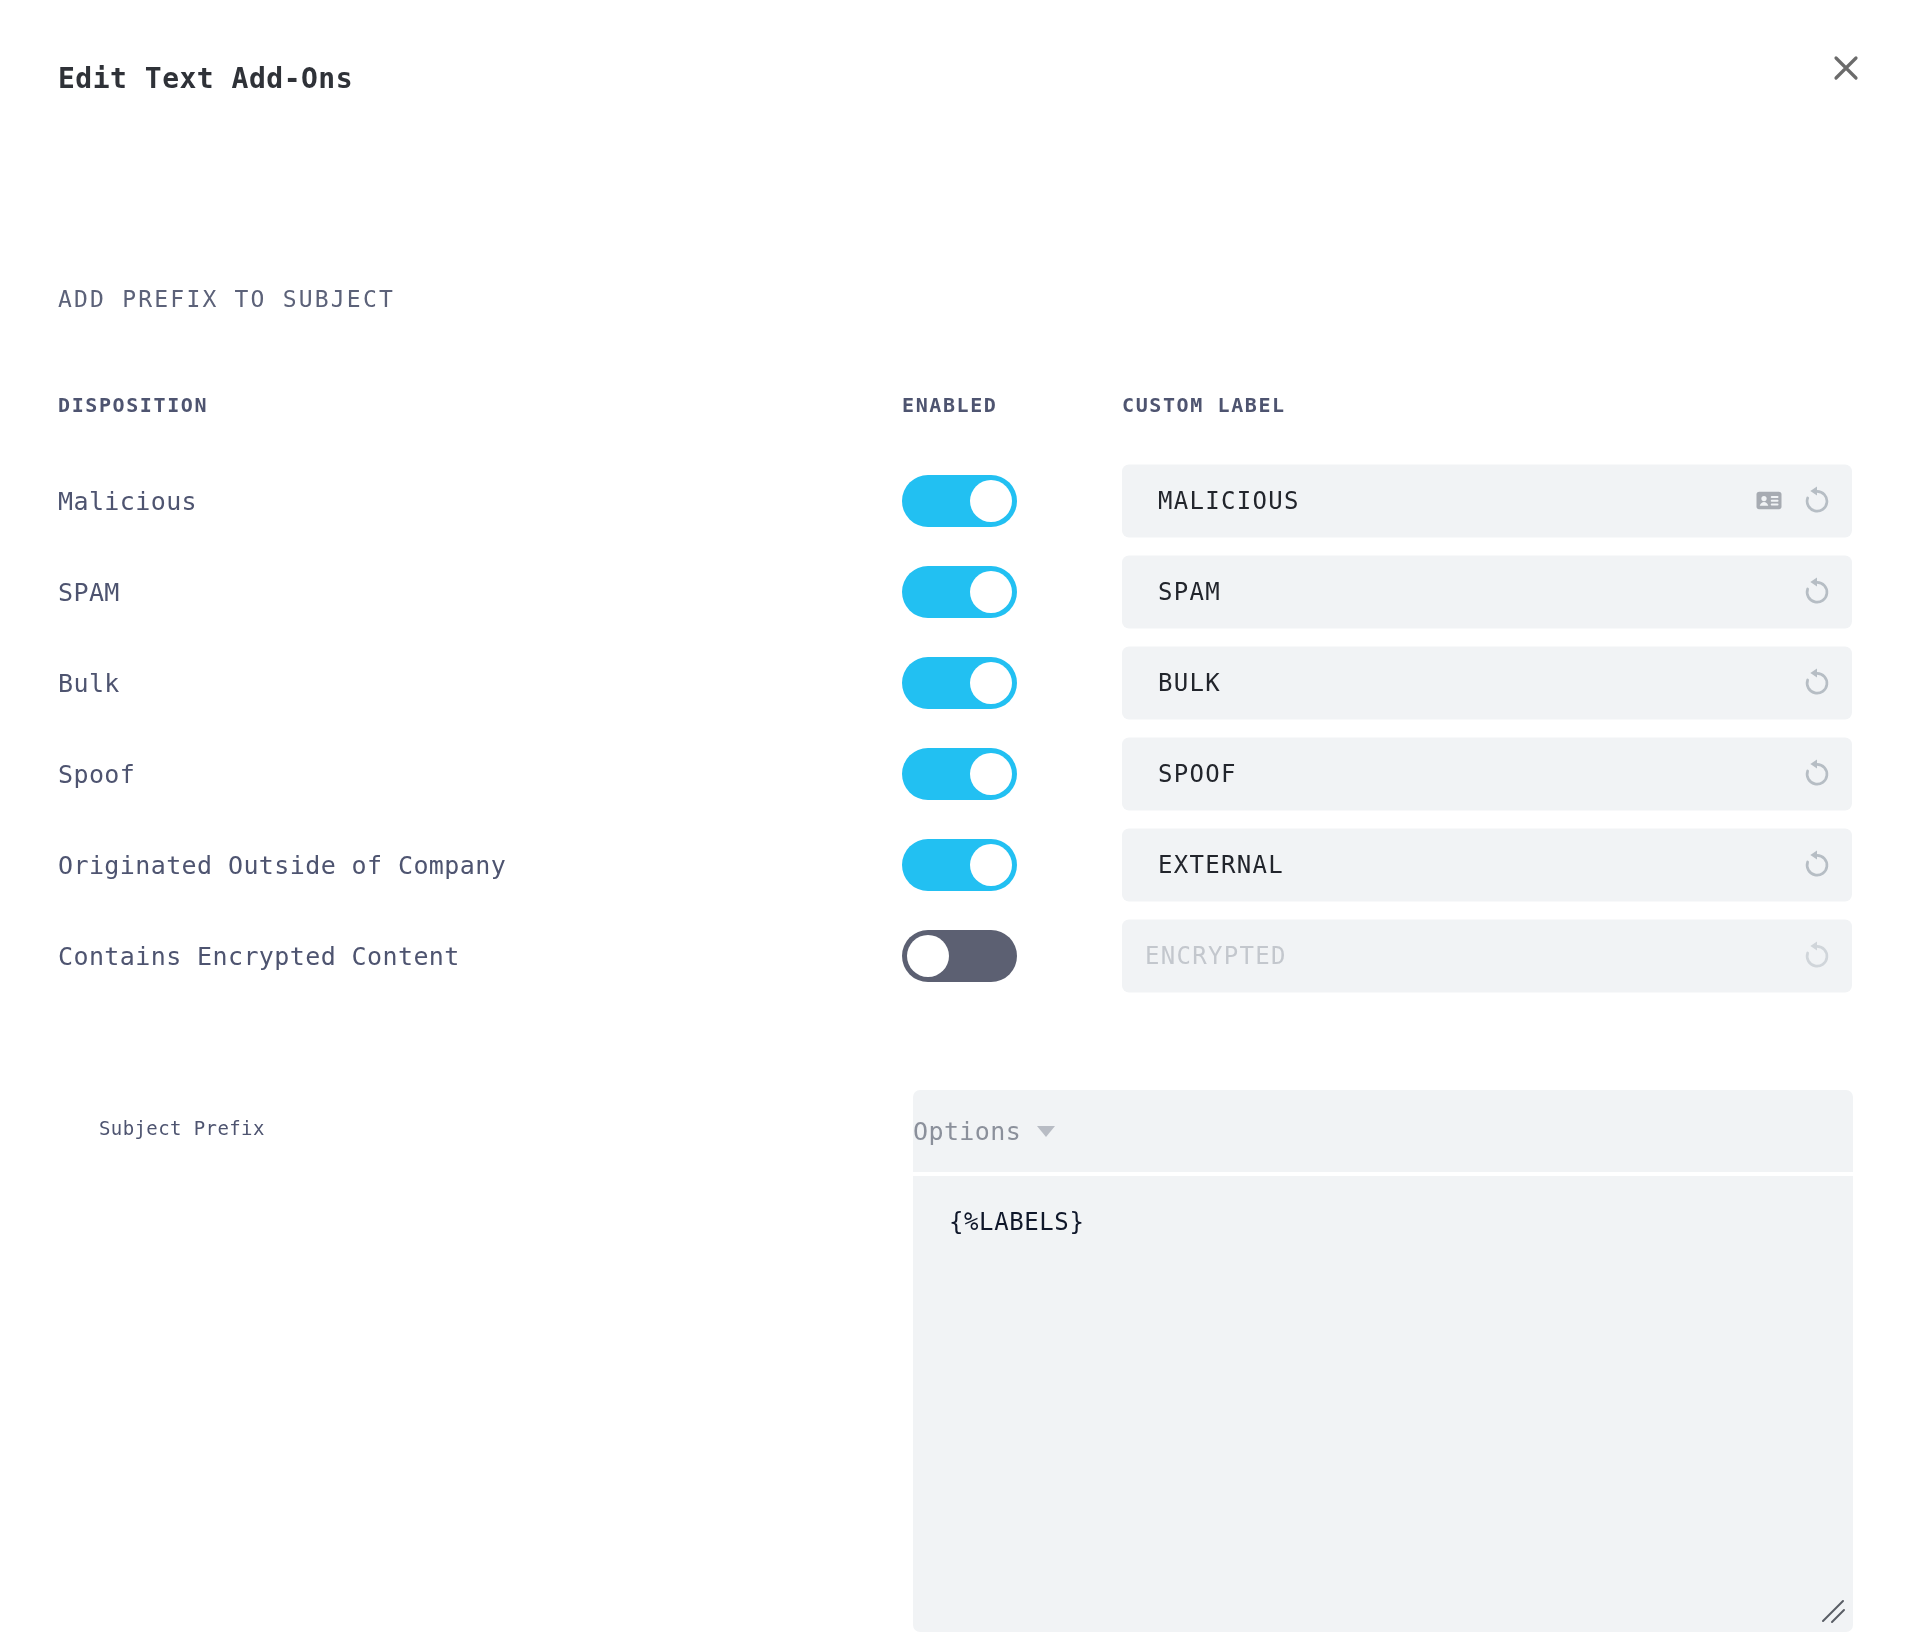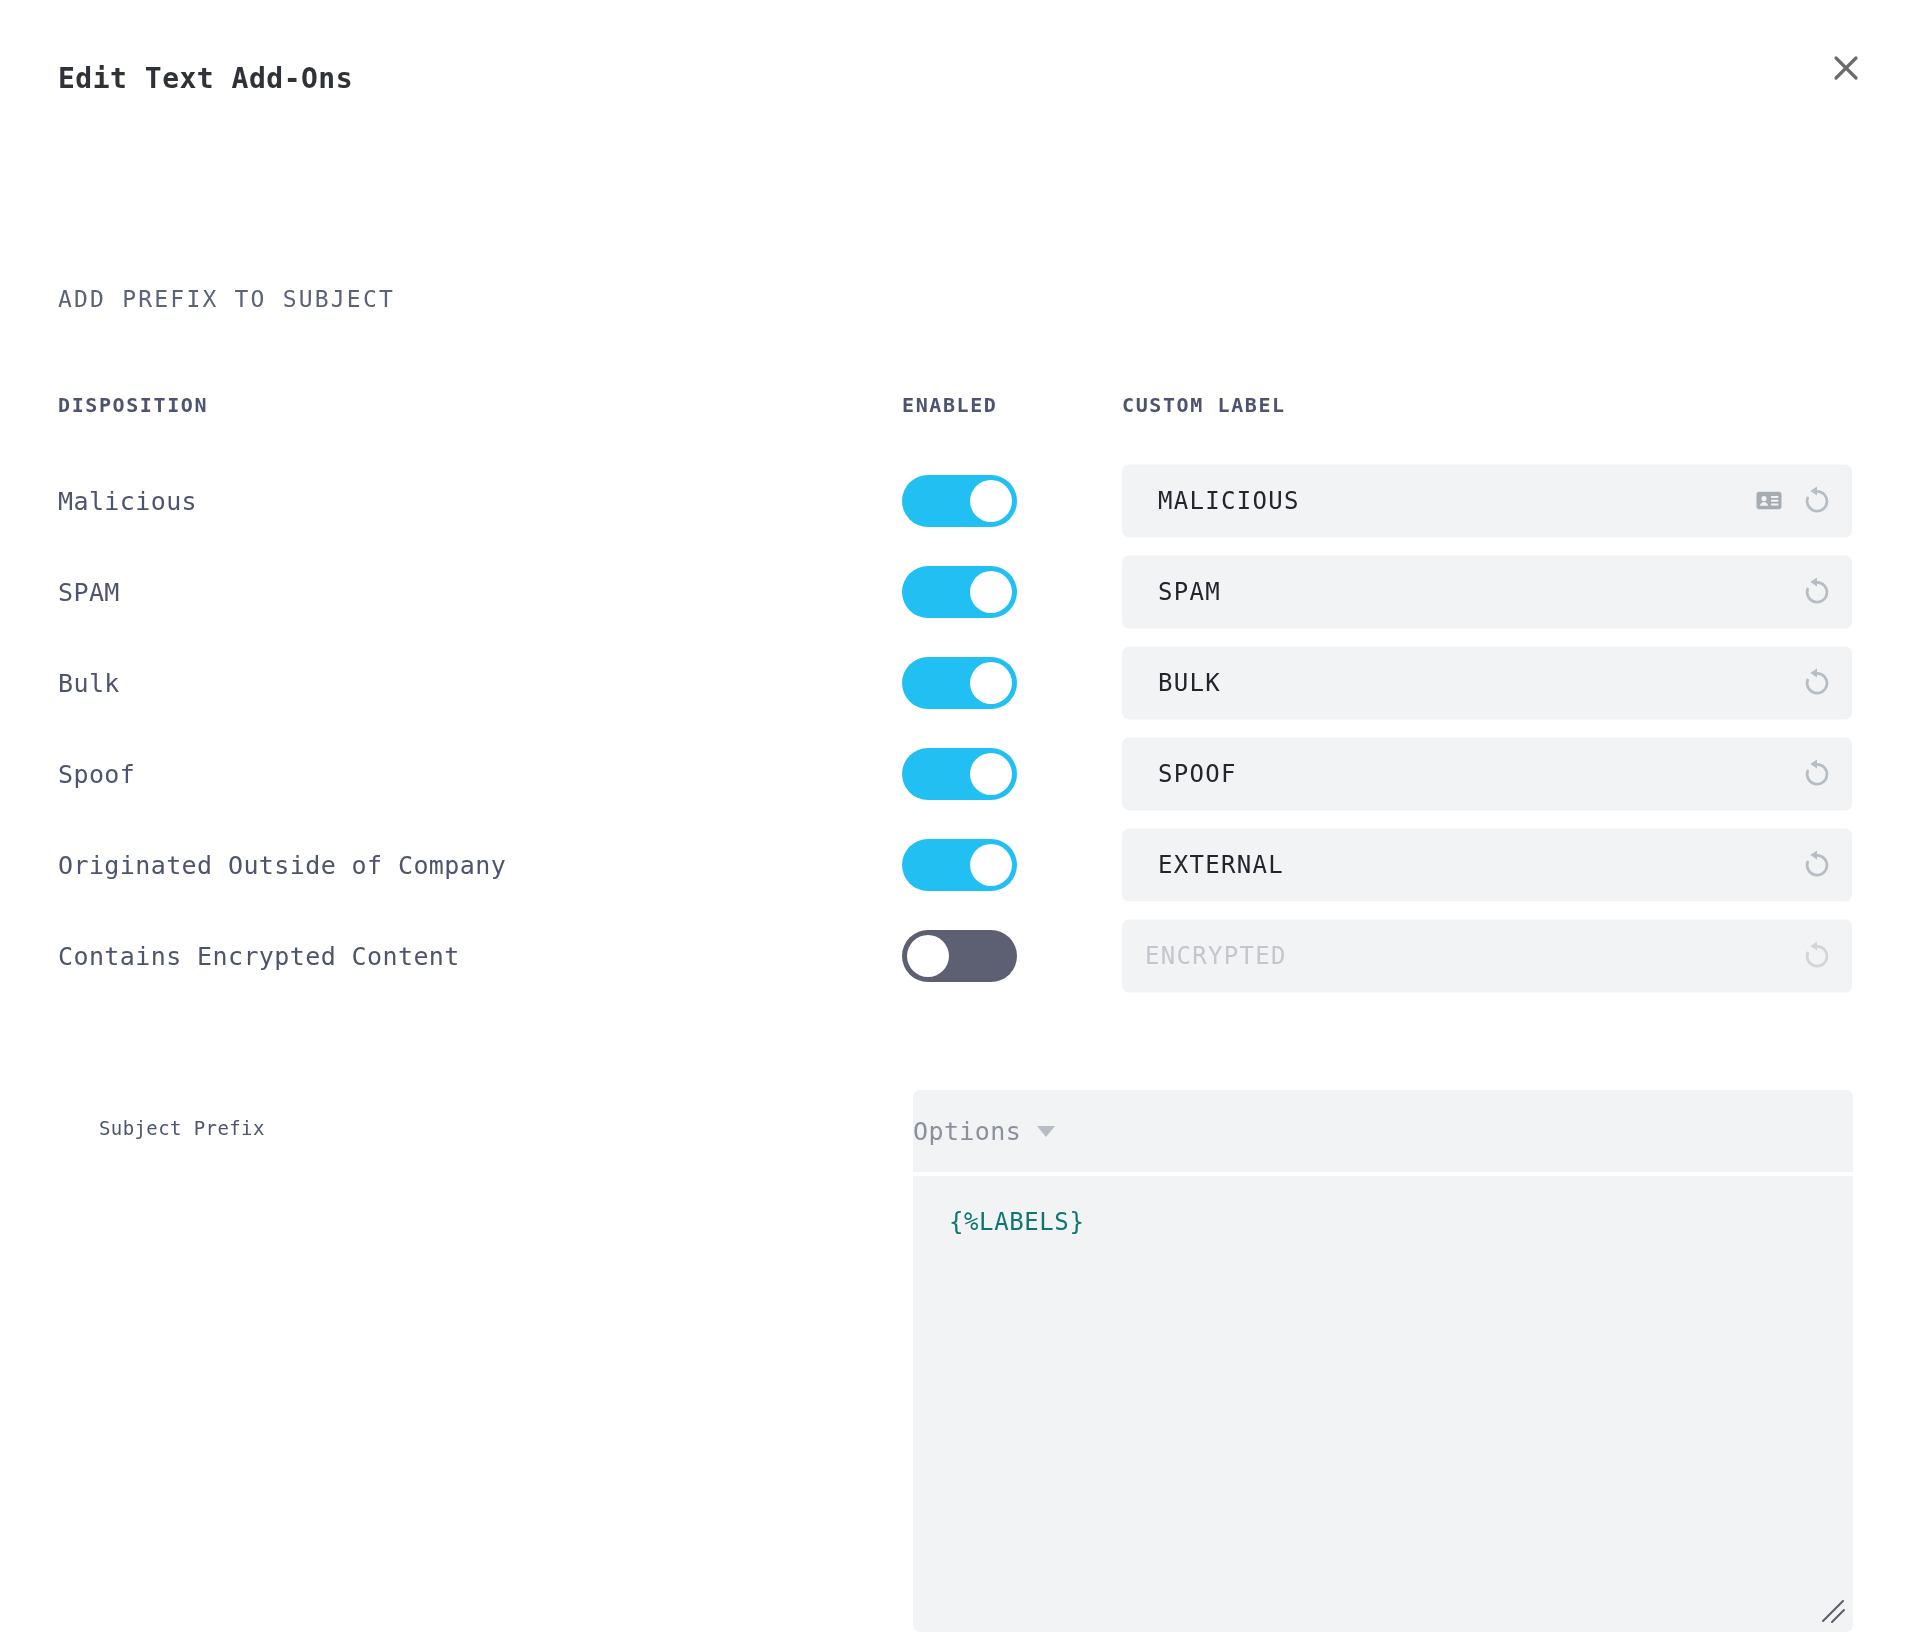--- a/index.html
+++ b/index.html
@@ -212,21 +212,21 @@
     left: 913px;
     top: 1176px;
     width: 940px;
     height: 456px;
     background: #f1f3f5;
     border: none;
     border-radius: 0 0 7px 7px;
     padding: 32px 36px;
     font-family: "DejaVu Sans Mono", "Liberation Mono", monospace;
     font-size: 24px;
-    color: #0f766e;
+    color: #0f172a;
     letter-spacing: 0.6px;
     resize: none;
     outline: none;
     overflow: hidden;
   }
 
   .resize-grip {
     position: absolute;
     left: 1820px;
     top: 1598px;

